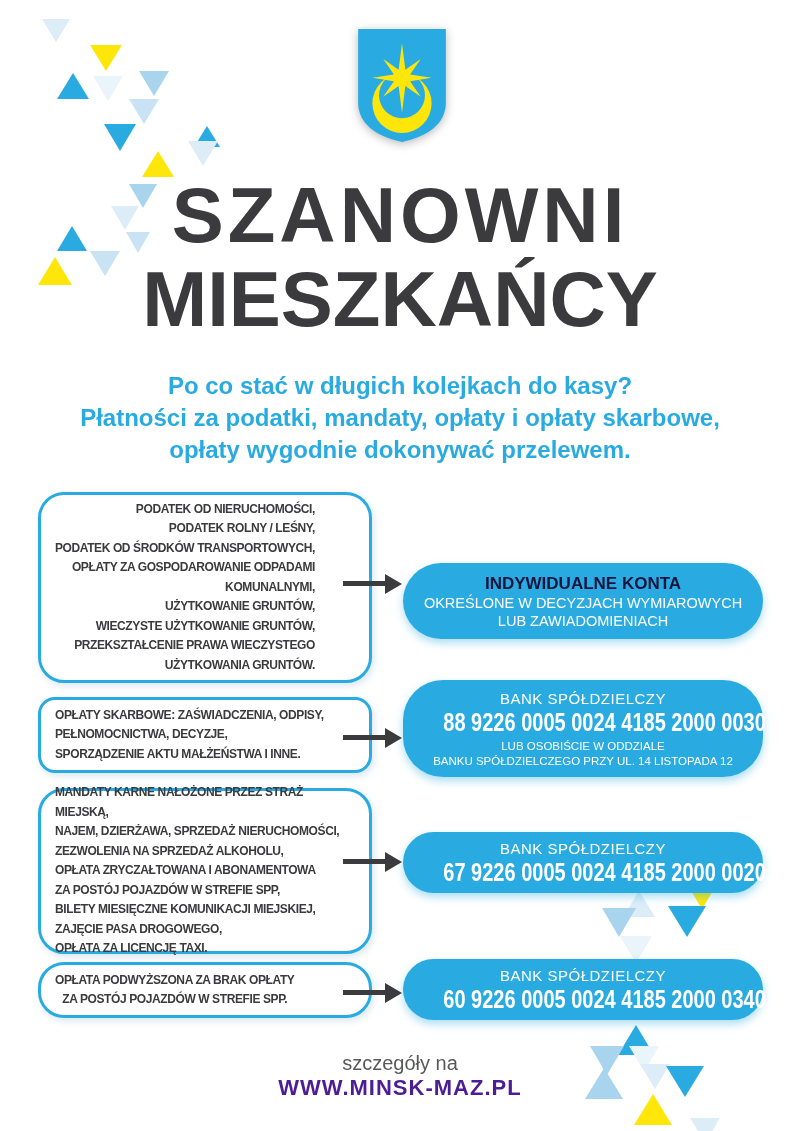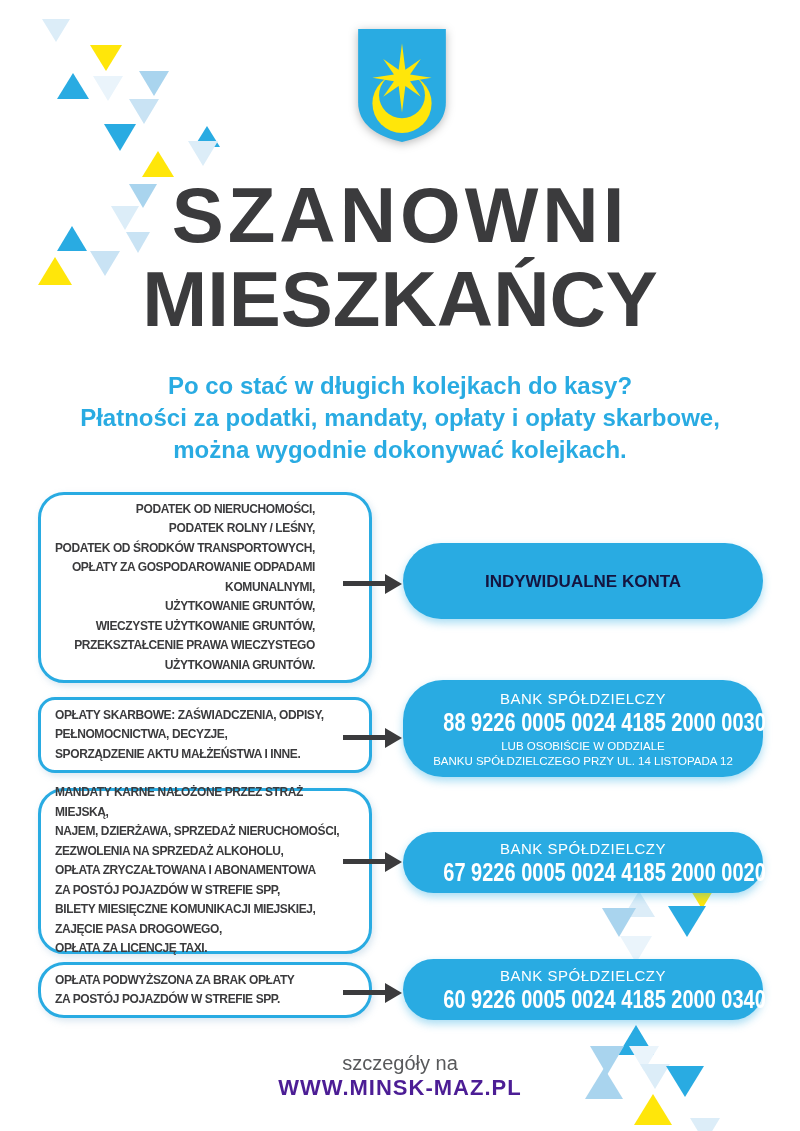--- a/index.html
+++ b/index.html
@@ -29,36 +29,36 @@
   
   .wbox { position:absolute; left:38px; width:334px; box-sizing:border-box;
           background:#fff; border:3.5px solid #29ABE2; border-radius:26px;
           display:flex; align-items:center; padding:0 14px; z-index:1;
           box-shadow:2px 3px 7px rgba(120,165,200,.28); }
   .wbox p { margin:0; color:#3B3B3D; font-weight:bold; font-size:12px;
             line-height:19.5px; letter-spacing:-0.4px; white-space:pre-line; }
   .b1 { top:492px; height:191px;text-align:right; }
   .b2 { top:697px; height:76px;border-radius:17px;  }
   .b3 { top:788px; height:166px; }
-  .b4 { top:962px; height:56px;  }
+  .b4 { top:962px; height:56px;text-align:center;  }
 
   
   .arrow { position:absolute; left:343px; width:43px; height:5px;
            background:#3B3B3D; z-index:3; }
   .arrow::after { content:""; position:absolute; left:42px; top:-7.5px;
                   width:0; height:0; border-left:17px solid #3B3B3D;
                   border-top:10px solid transparent; border-bottom:10px solid transparent; }
   .a1 { top:581px; } .a2 { top:735px; } .a3 { top:859px; } .a4 { top:990px; }
 
   
   .pill { position:absolute; left:403px; width:360px; background:#29ABE2;
           border-radius:40px; color:#fff; text-align:center; z-index:2;
           display:flex; flex-direction:column; justify-content:center;
           box-shadow:0 4px 9px rgba(41,171,226,.4); }
-  .pill1 { top:543px; height:76px; }
+  .pill1 { top:563px; height:76px; }
   .pill2 { top:680px; height:97px; }
   .pill3 { top:832px; height:61px; }
   .pill4 { top:959px; height:61px; }
   .pill-heading { color:#14143F; font-weight:bold; font-size:17px; line-height:21px; }
   .pill-sub  { font-size:14.5px; line-height:18px; white-space:pre-line; }
   .pill-bank { font-size:15px; line-height:19px; letter-spacing:.5px; }
   .pill-account { font-weight:bold; font-size:25px; line-height:28px; white-space:nowrap; }
   .pill-account span { display:inline-block; transform:scaleX(.8); transform-origin:50% 50%; }
   .pill-note { font-size:11.5px; line-height:15px; margin-top:3px; white-space:pre-line; }
 
@@ -110,21 +110,21 @@
     <circle cx="50" cy="77" r="29" fill="#FFE60A"></circle>
     <circle cx="50" cy="69" r="22.5" fill="#29ABE2"></circle>
     <polygon fill="#FFE60A" points="50,18 53.3,44.1 68.4,33.6 57.9,48.7 79,52 57.9,55.3 68.4,70.4 53.3,59.9 50,86 46.7,59.9 31.6,70.4 42.1,55.3 21,52 42.1,48.7 31.6,33.6 46.7,44.1"></polygon>
   </svg>
 
   <h1 class="title l1">SZANOWNI</h1>
   <h1 class="title l2">MIESZKAŃCY</h1>
 
   <div class="subtitle">Po co stać w długich kolejkach do kasy?
 Płatności za podatki, mandaty, opłaty i opłaty skarbowe,
-można wygodnie dokonywać kolejkach.</div>
+opłaty wygodnie dokonywać przelewem.</div>
 
   <div class="wbox b1">
     <p>PODATEK OD NIERUCHOMOŚCI,
 PODATEK ROLNY / LEŚNY,
 PODATEK OD ŚRODKÓW TRANSPORTOWYCH,
 OPŁATY ZA GOSPODAROWANIE ODPADAMI
 KOMUNALNYMI,
 UŻYTKOWANIE GRUNTÓW,
 WIECZYSTE UŻYTKOWANIE GRUNTÓW,
 PRZEKSZTAŁCENIE PRAWA WIECZYSTEGO
@@ -150,20 +150,22 @@
 ZA POSTÓJ POJAZDÓW W STREFIE SPP.</p>
   </div>
 
   <div class="arrow a1"></div>
   <div class="arrow a2"></div>
   <div class="arrow a3"></div>
   <div class="arrow a4"></div>
 
   <div class="pill pill1">
     <div class="pill-heading">INDYWIDUALNE KONTA</div>
+    <div class="pill-sub">OKREŚLONE W DECYZJACH WYMIAROWYCH
+LUB ZAWIADOMIENIACH</div>
   </div>
 
   <div class="pill pill2">
     <div class="pill-bank">BANK SPÓŁDZIELCZY</div>
     <div class="pill-account"><span>88 9226 0005 0024 4185 2000 0030</span></div>
     <div class="pill-note">LUB OSOBIŚCIE W ODDZIALE
 BANKU SPÓŁDZIELCZEGO PRZY UL. 14 LISTOPADA 12</div>
   </div>
 
   <div class="pill pill3">

